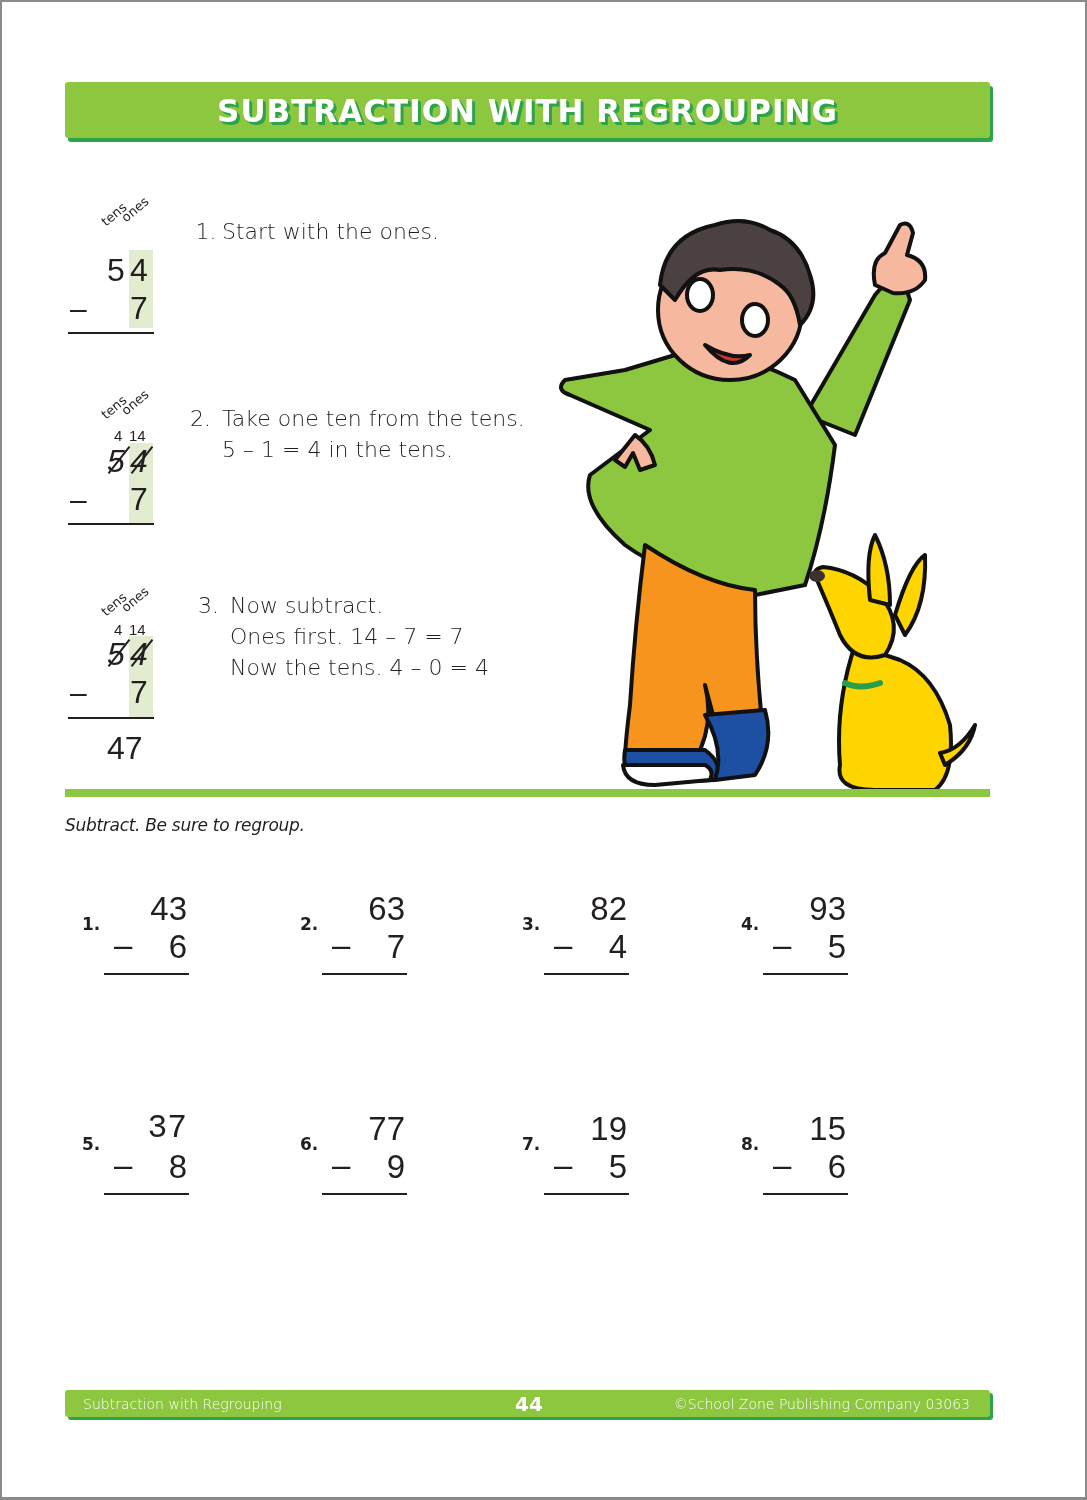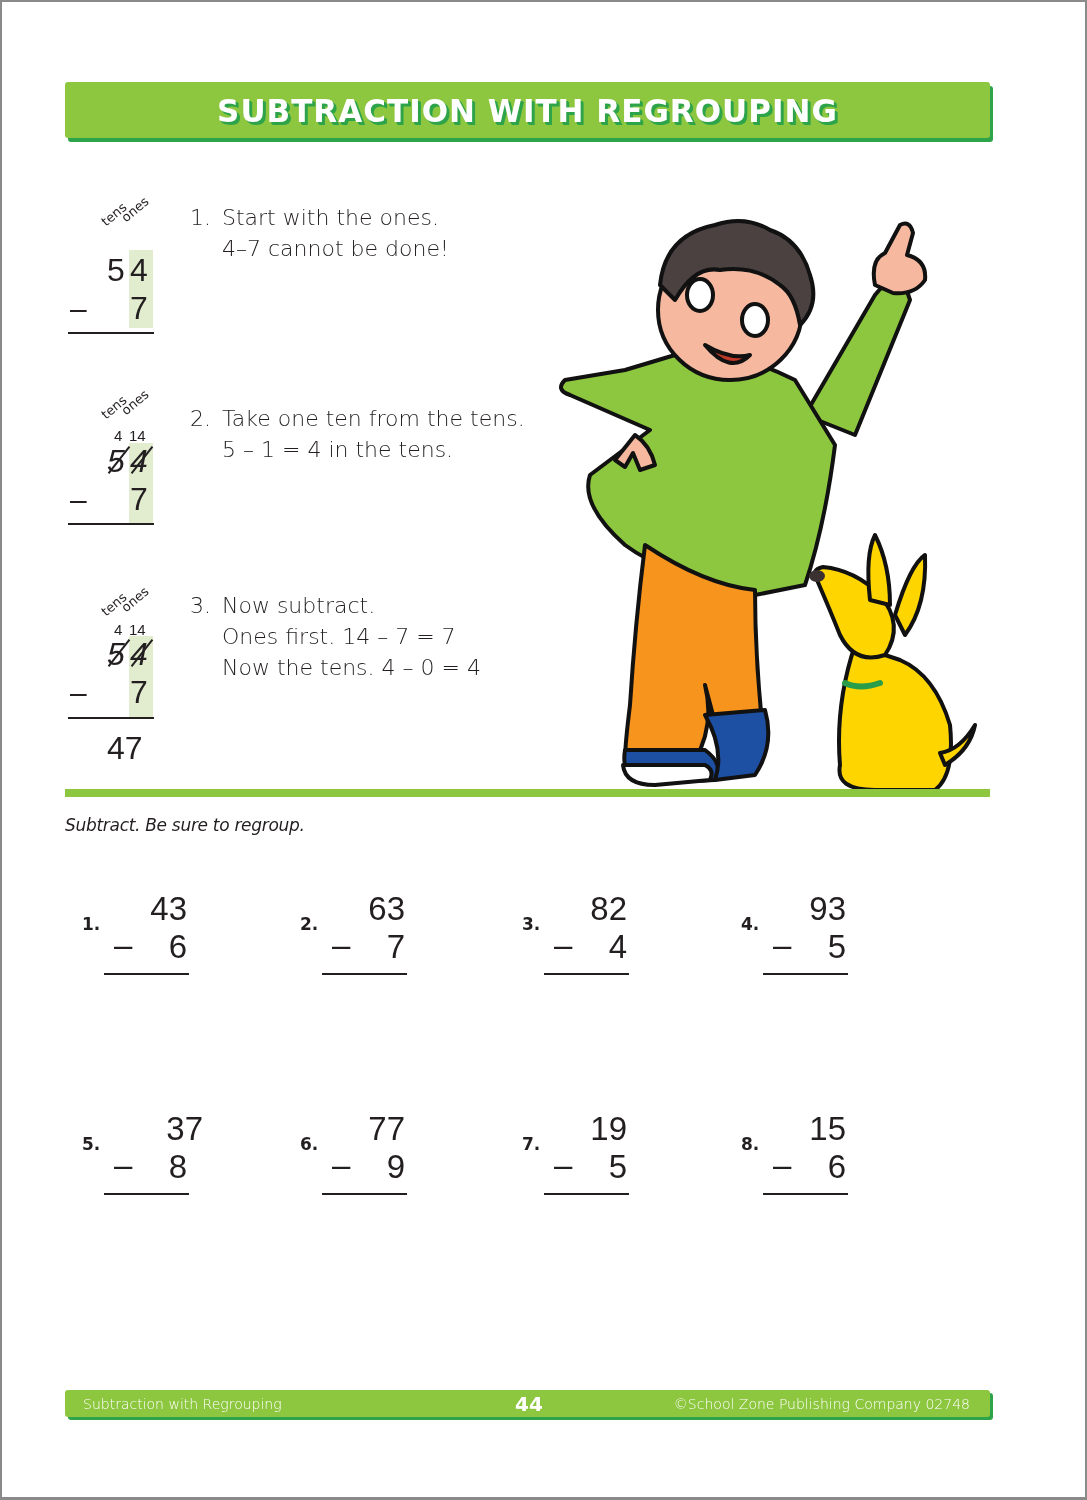--- a/index.html
+++ b/index.html
@@ -59,23 +59,22 @@
       <span style="left:0px; top:14px;">tens</span>
       <span style="left:20px; top:10px;">ones</span>
     </div>
     <div class="ones-highlight" style="left:69px; top:50px; height:78px;"></div>
     <span class="num" style="left:47px; top:54px;">5</span>
     <span class="num" style="left:70px; top:54px;">4</span>
     <span class="minus" style="left:10px; top:92px;">–</span>
     <span class="num" style="left:70px; top:92px;">7</span>
     <div class="rule" style="left:8px; top:132px; width:86px;"></div>
   </div>
-  <div class="step-text" style="top:2px;">
+  <div class="step-text" style="top:16px;text-align:center;">
     <span class="n">1.</span><span>Start with the ones.</span>
-    <span class="line2">4–7 cannot be done!</span>
   </div>
 </div>
 
 <div class="step" style="top:393px;">
   <div class="work">
     <div class="place-labels">
       <span style="left:0px; top:14px;">tens</span>
       <span style="left:20px; top:10px;">ones</span>
     </div>
     <span class="num small" style="left:54px; top:35px;">4</span>
@@ -106,21 +105,21 @@
     <div class="ones-highlight" style="left:69px; top:46px; height:82px;"></div>
     <span class="num" style="left:47px; top:48px; font-style:italic;">5</span>
     <div class="slash" style="left:58px; top:46px;"></div>
     <span class="num" style="left:70px; top:48px; font-style:italic;">4</span>
     <div class="slash" style="left:81px; top:46px;"></div>
     <span class="minus" style="left:10px; top:86px;">–</span>
     <span class="num" style="left:70px; top:86px;">7</span>
     <div class="rule" style="left:8px; top:127px; width:86px;"></div>
     <span class="num" style="left:47px; top:142px;">47</span>
   </div>
-  <div class="step-text" style="top:0px;">
+  <div class="step-text" style="top:0px;margin-left:8px;">
     <span class="n">3.</span><span>Now subtract.</span>
     <span class="line2">Ones first. 14 – 7 = 7</span>
     <span class="line2">Now the tens. 4 – 0 = 4</span>
   </div>
 </div>
 
 <svg class="illustration" viewBox="0 0 430 595">
   <g stroke="#111" stroke-width="4" stroke-linejoin="round" stroke-linecap="round">
 
     <path d="M250 210 L320 90 Q335 70 350 80 L355 95 Q345 120 300 230 Z" fill="#8dc63f"></path>
@@ -192,21 +191,21 @@
   <span class="pnum">4.</span>
   <span class="top" style="right:25px;">93</span>
   <span class="psign">–</span>
   <span class="sub" style="right:25px;">5</span>
   <div class="pline"></div>
   <div class="answer-box"></div>
 </div>
 
 <div class="problem" style="left:82px; top:1110px;">
   <span class="pnum">5.</span>
-  <span class="top" style="right:9px;">37</span>
+  <span class="top" style="right:25px;font-family:Liberation Mono, monospace;">37</span>
   <span class="psign">–</span>
   <span class="sub" style="right:25px;">8</span>
   <div class="pline"></div>
   <div class="answer-box"></div>
 </div>
 <div class="problem" style="left:300px; top:1110px;">
   <span class="pnum">6.</span>
   <span class="top" style="right:25px;">77</span>
   <span class="psign">–</span>
   <span class="sub" style="right:25px;">9</span>
@@ -226,14 +225,14 @@
   <span class="top" style="right:25px;">15</span>
   <span class="psign">–</span>
   <span class="sub" style="right:25px;">6</span>
   <div class="pline"></div>
   <div class="answer-box"></div>
 </div>
 
 <div class="footer">
   <span class="f-left">Subtraction with Regrouping</span>
   <span class="f-page">44</span>
-  <span class="f-right">©School Zone Publishing Company  02748</span>
+  <span class="f-right">©School Zone Publishing Company  03063</span>
 </div>
 
 </body></html>

